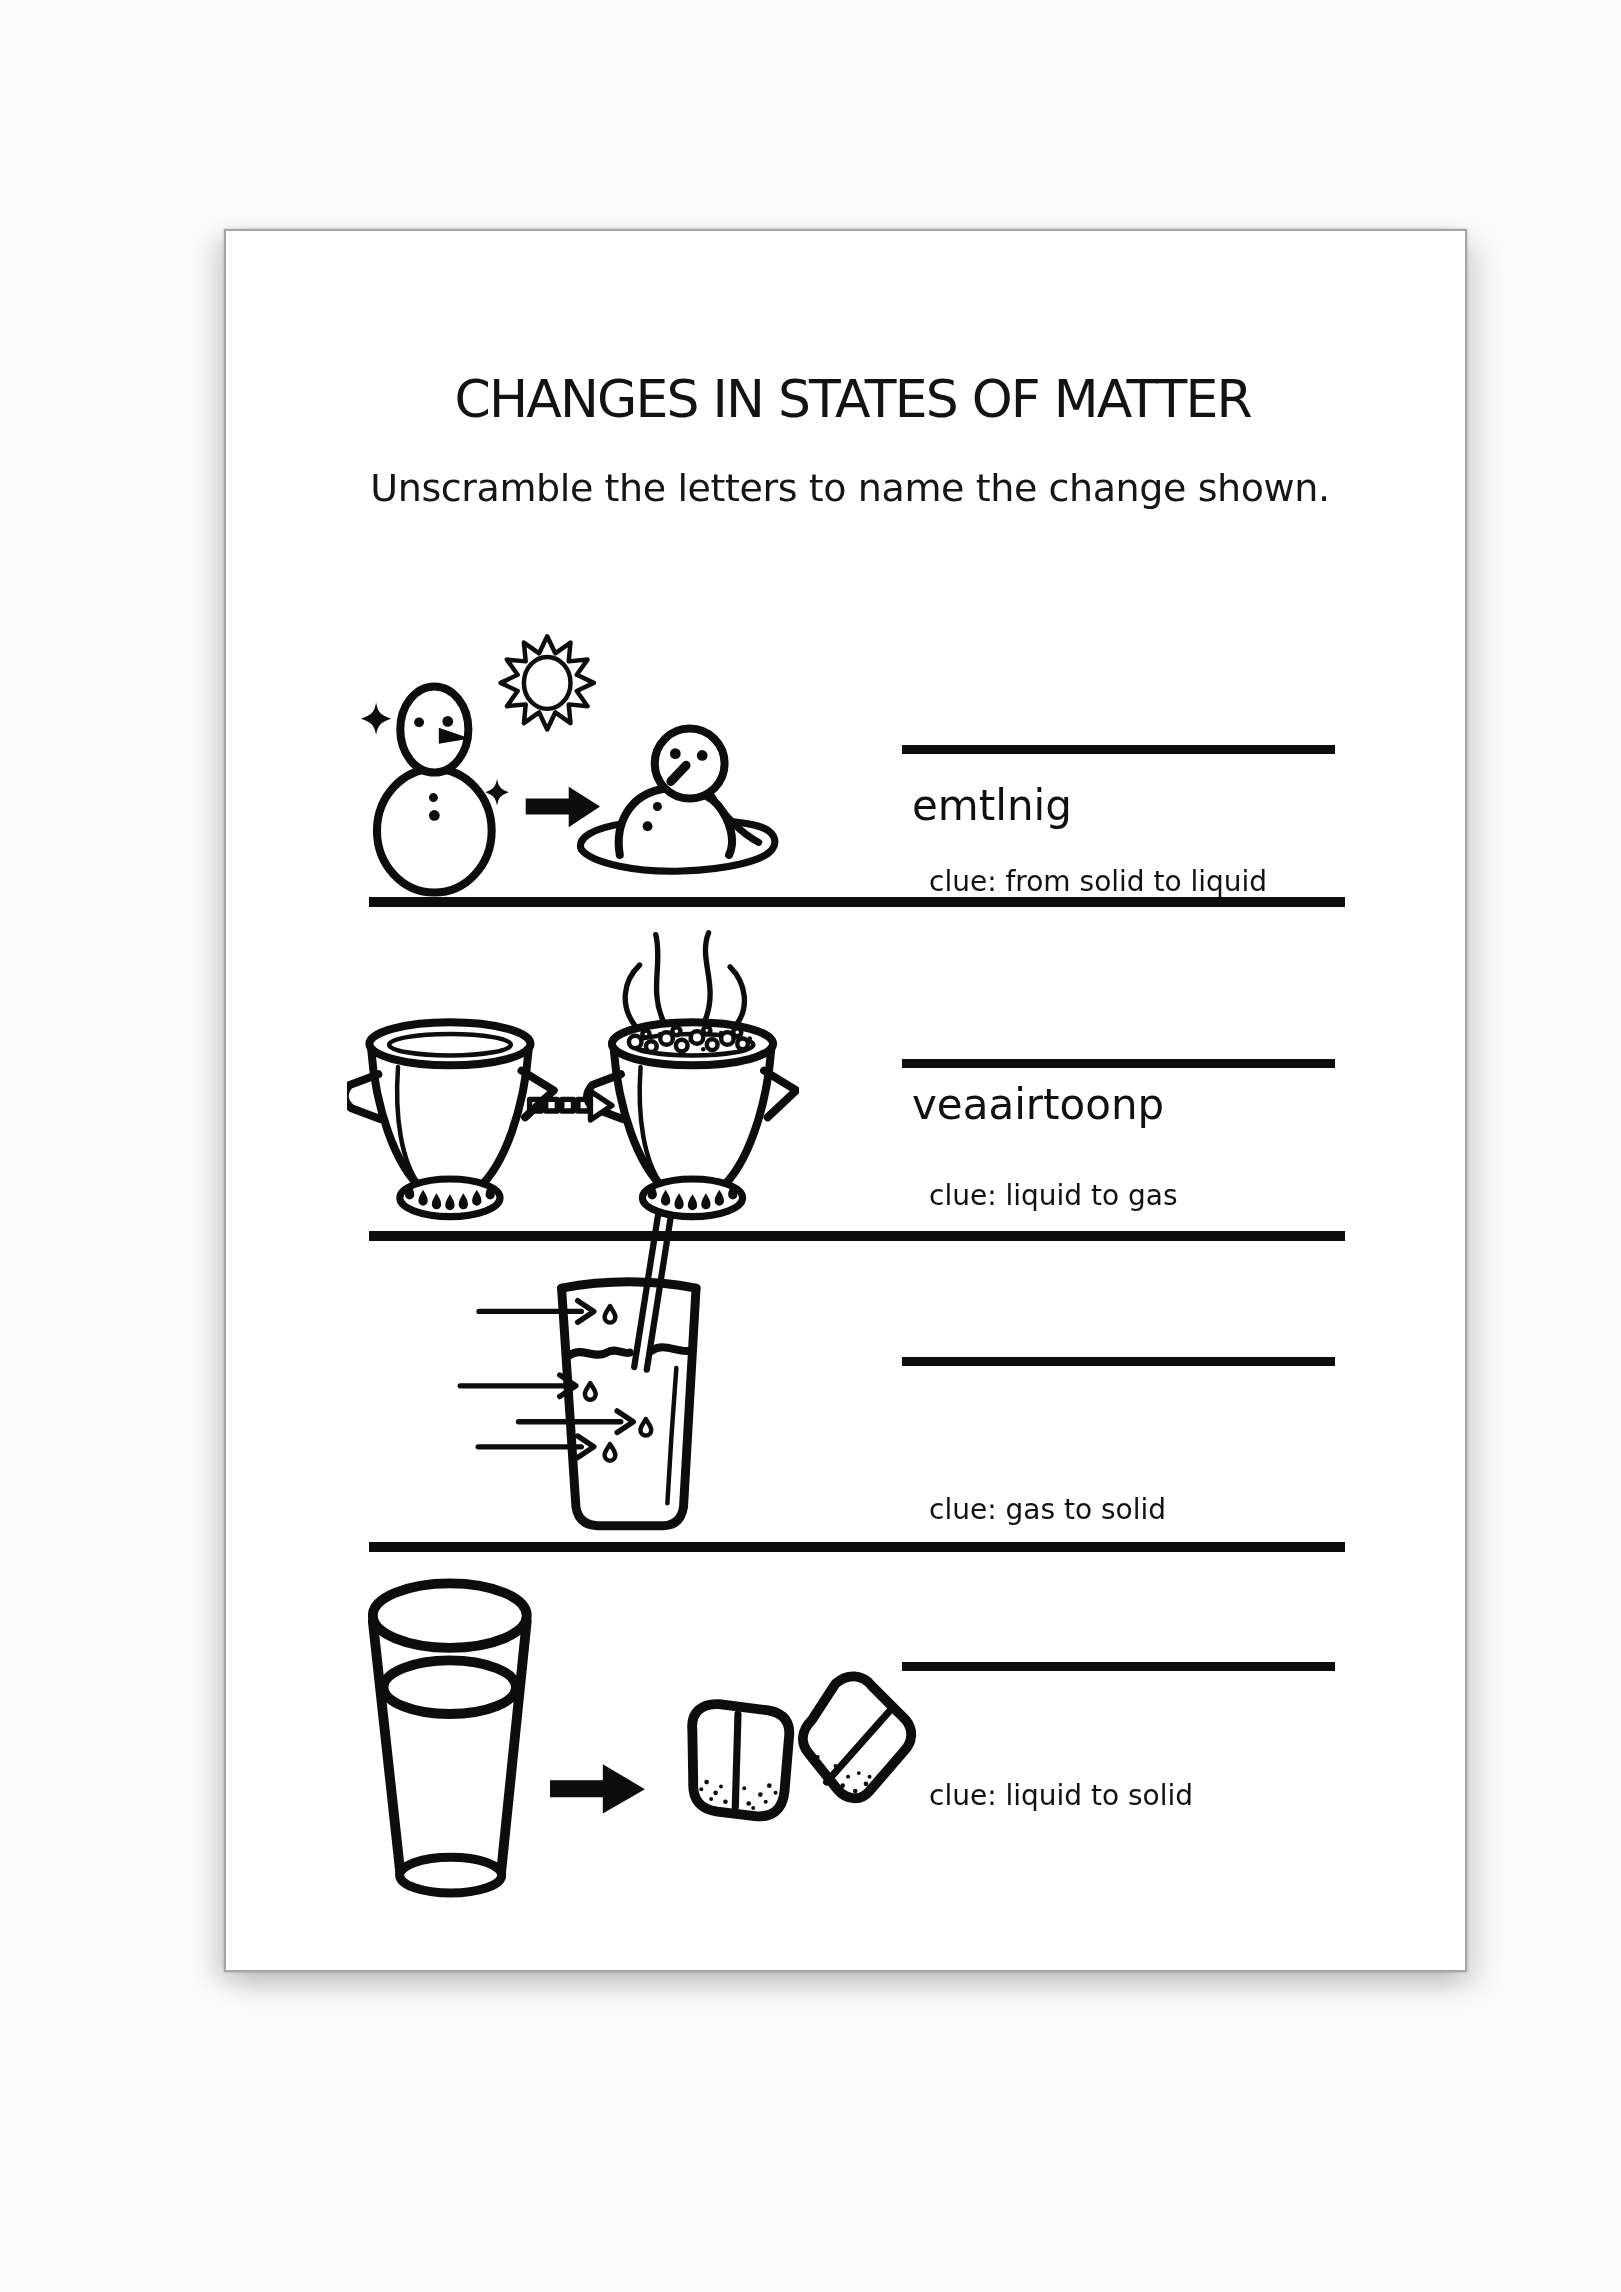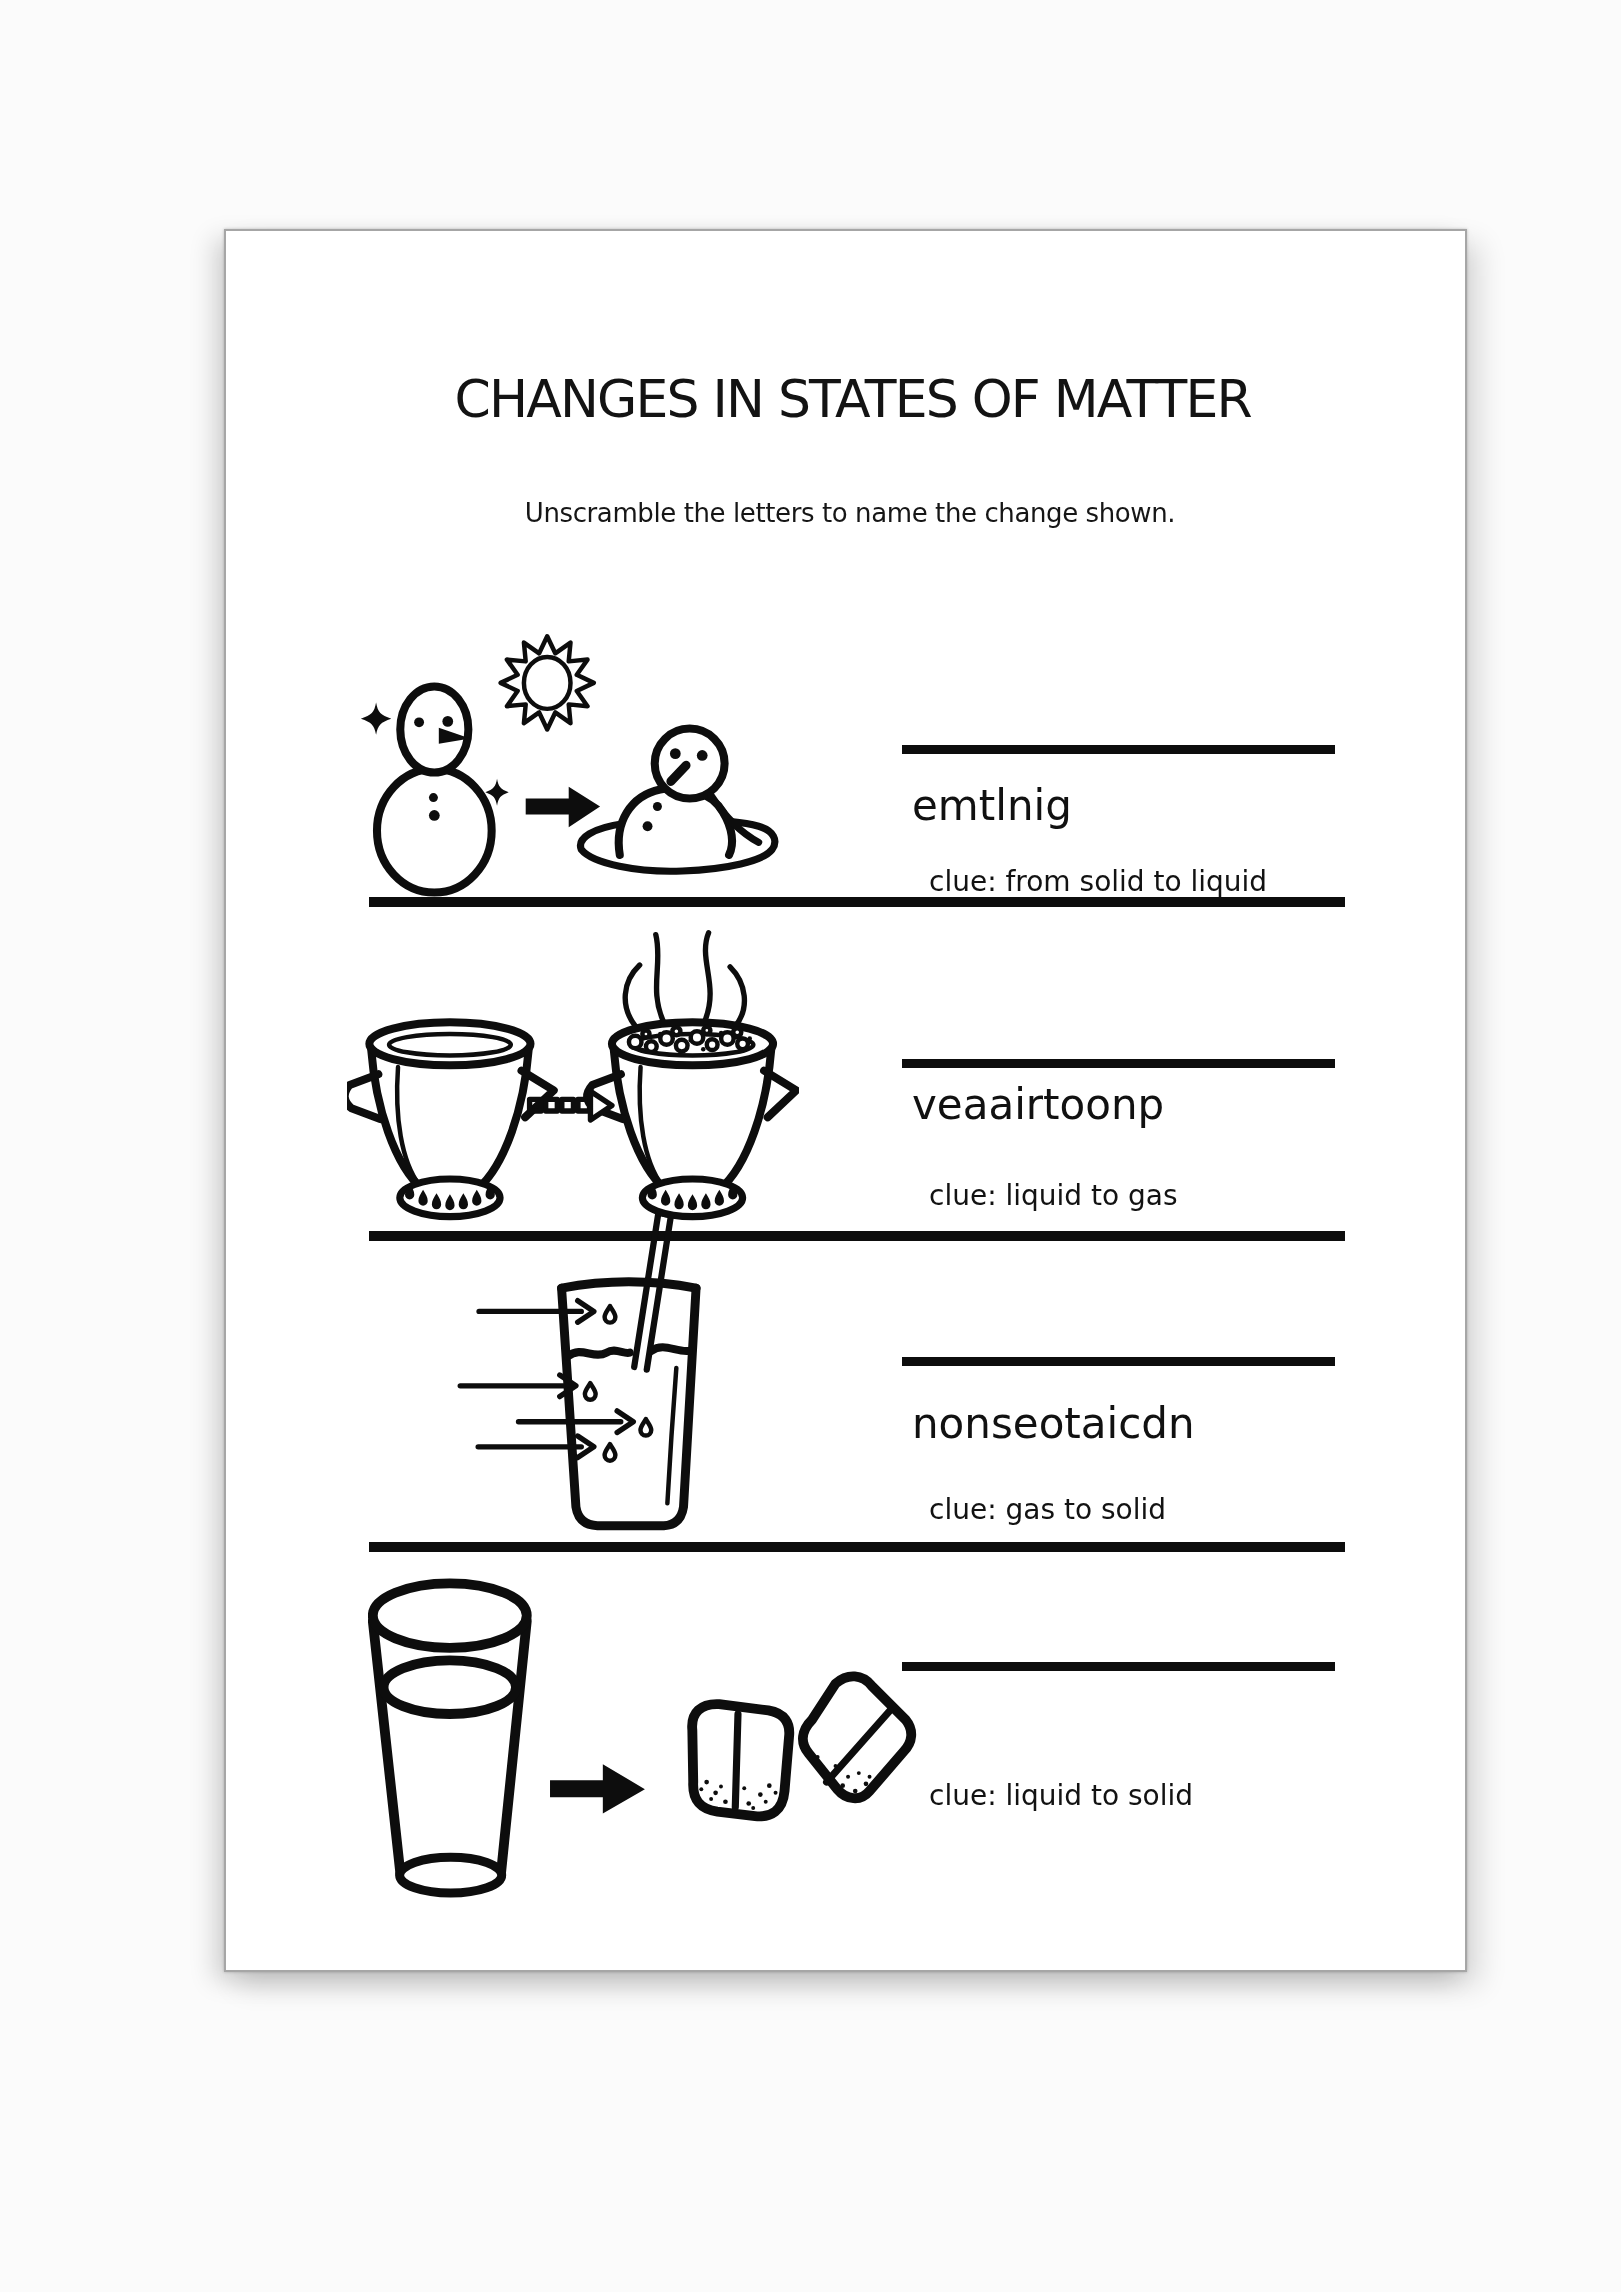--- a/index.html
+++ b/index.html
@@ -21,22 +21,22 @@
   }
   .title{
     position:absolute;left:14.3px;right:0;top:142px;
     text-align:center;
     font-size:52px;font-weight:400;letter-spacing:-1.8px;
     color:#131313;line-height:1;
   }
   .subtitle{
     position:absolute;left:9px;right:0;top:235px;
     text-align:center;
-    font-size:26px;font-weight:400;letter-spacing:-0.4px;
-    color:#161616;line-height:1.2;margin-top:32px;
+    font-size:38px;font-weight:400;letter-spacing:-0.4px;
+    color:#161616;line-height:1.2;
   }
   .answer-line{position:absolute;left:676px;width:433px;height:9px;background:#0d0d0d;}
   .al-1{top:514px}.al-2{top:828px}.al-3{top:1126px}.al-4{top:1431px}
   .word{
     position:absolute;left:686px;width:433px;text-align:left;
     font-size:42px;font-weight:400;color:#111;line-height:52px;
   }
   .w-1{top:549px}.w-2{top:848px}.w-3{top:1167px}.w-4{top:1466px}
   .clue{
     position:absolute;left:703px;width:433px;
@@ -209,21 +209,20 @@
         </g>
         <g class="white ink" stroke-width="5">
           <use href="#drop" transform="translate(184,126)"></use>
           <use href="#drop" transform="translate(162,212)"></use>
           <use href="#drop" transform="translate(224,252)"></use>
           <use href="#drop" transform="translate(184,280)"></use>
         </g>
       </svg>
     </div>
     <div class="answer-line al-3"></div>
-    <div class="word w-3">nonseotaicdn</div>
     <div class="clue c-3">clue: gas to solid</div>
     <div class="divider d-3"></div>
 
     <div class="illus il-4">
       <svg viewBox="0 0 616 362" xmlns="http://www.w3.org/2000/svg">
 
         <g>
           <path class="ink" stroke-width="11" d="M5 48 L36 332"></path>
           <path class="ink" stroke-width="11" d="M177 48 L148 332"></path>
           <ellipse class="white ink" stroke-width="10" cx="92" cy="332" rx="57" ry="20"></ellipse>

